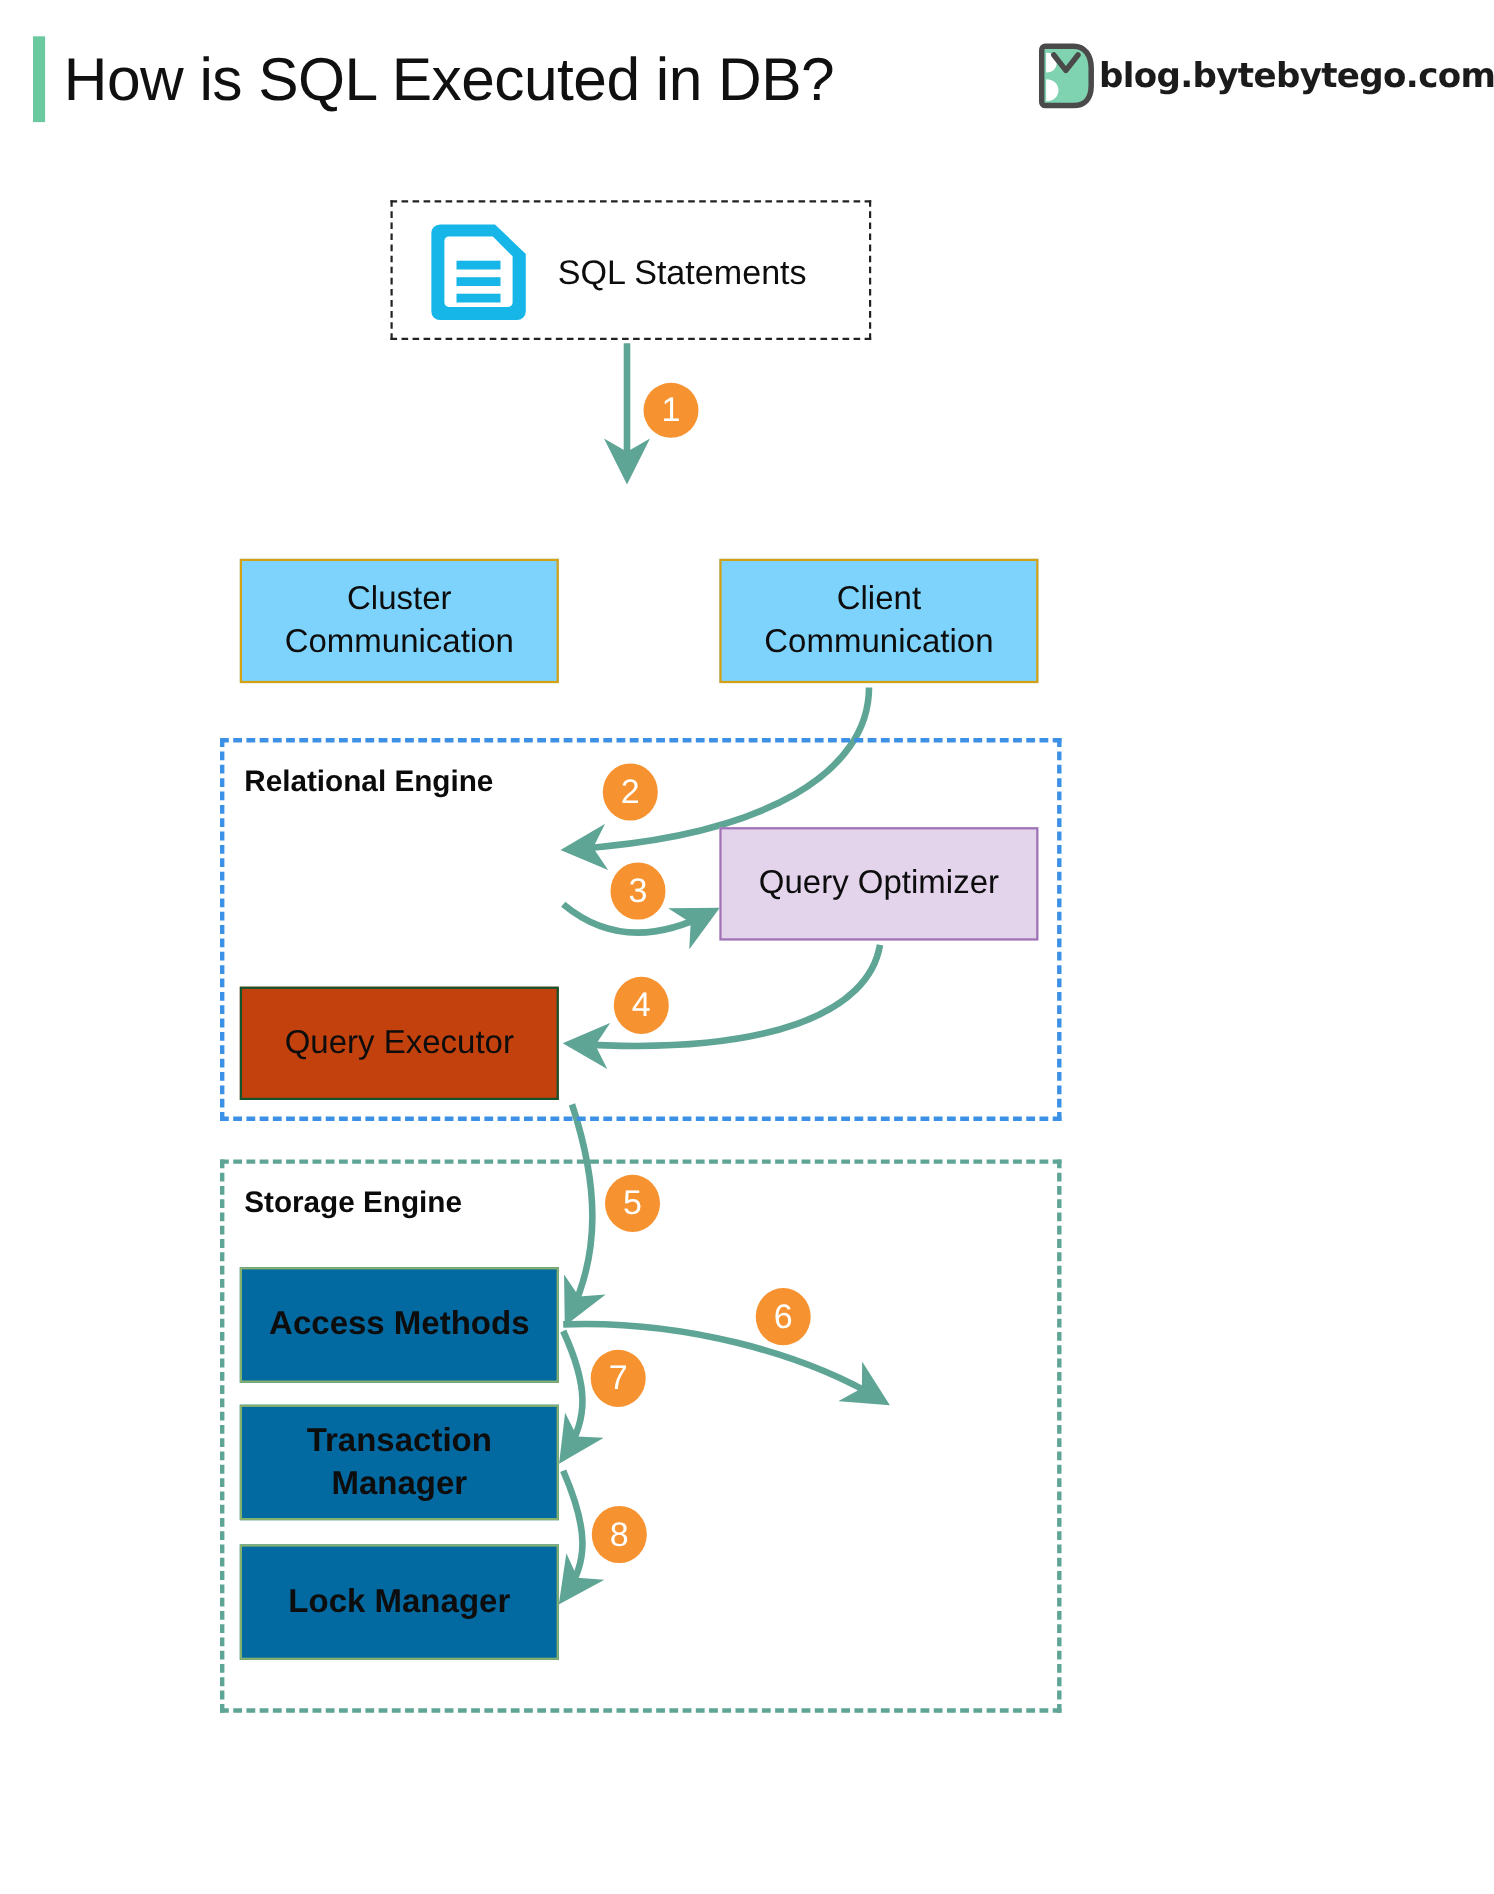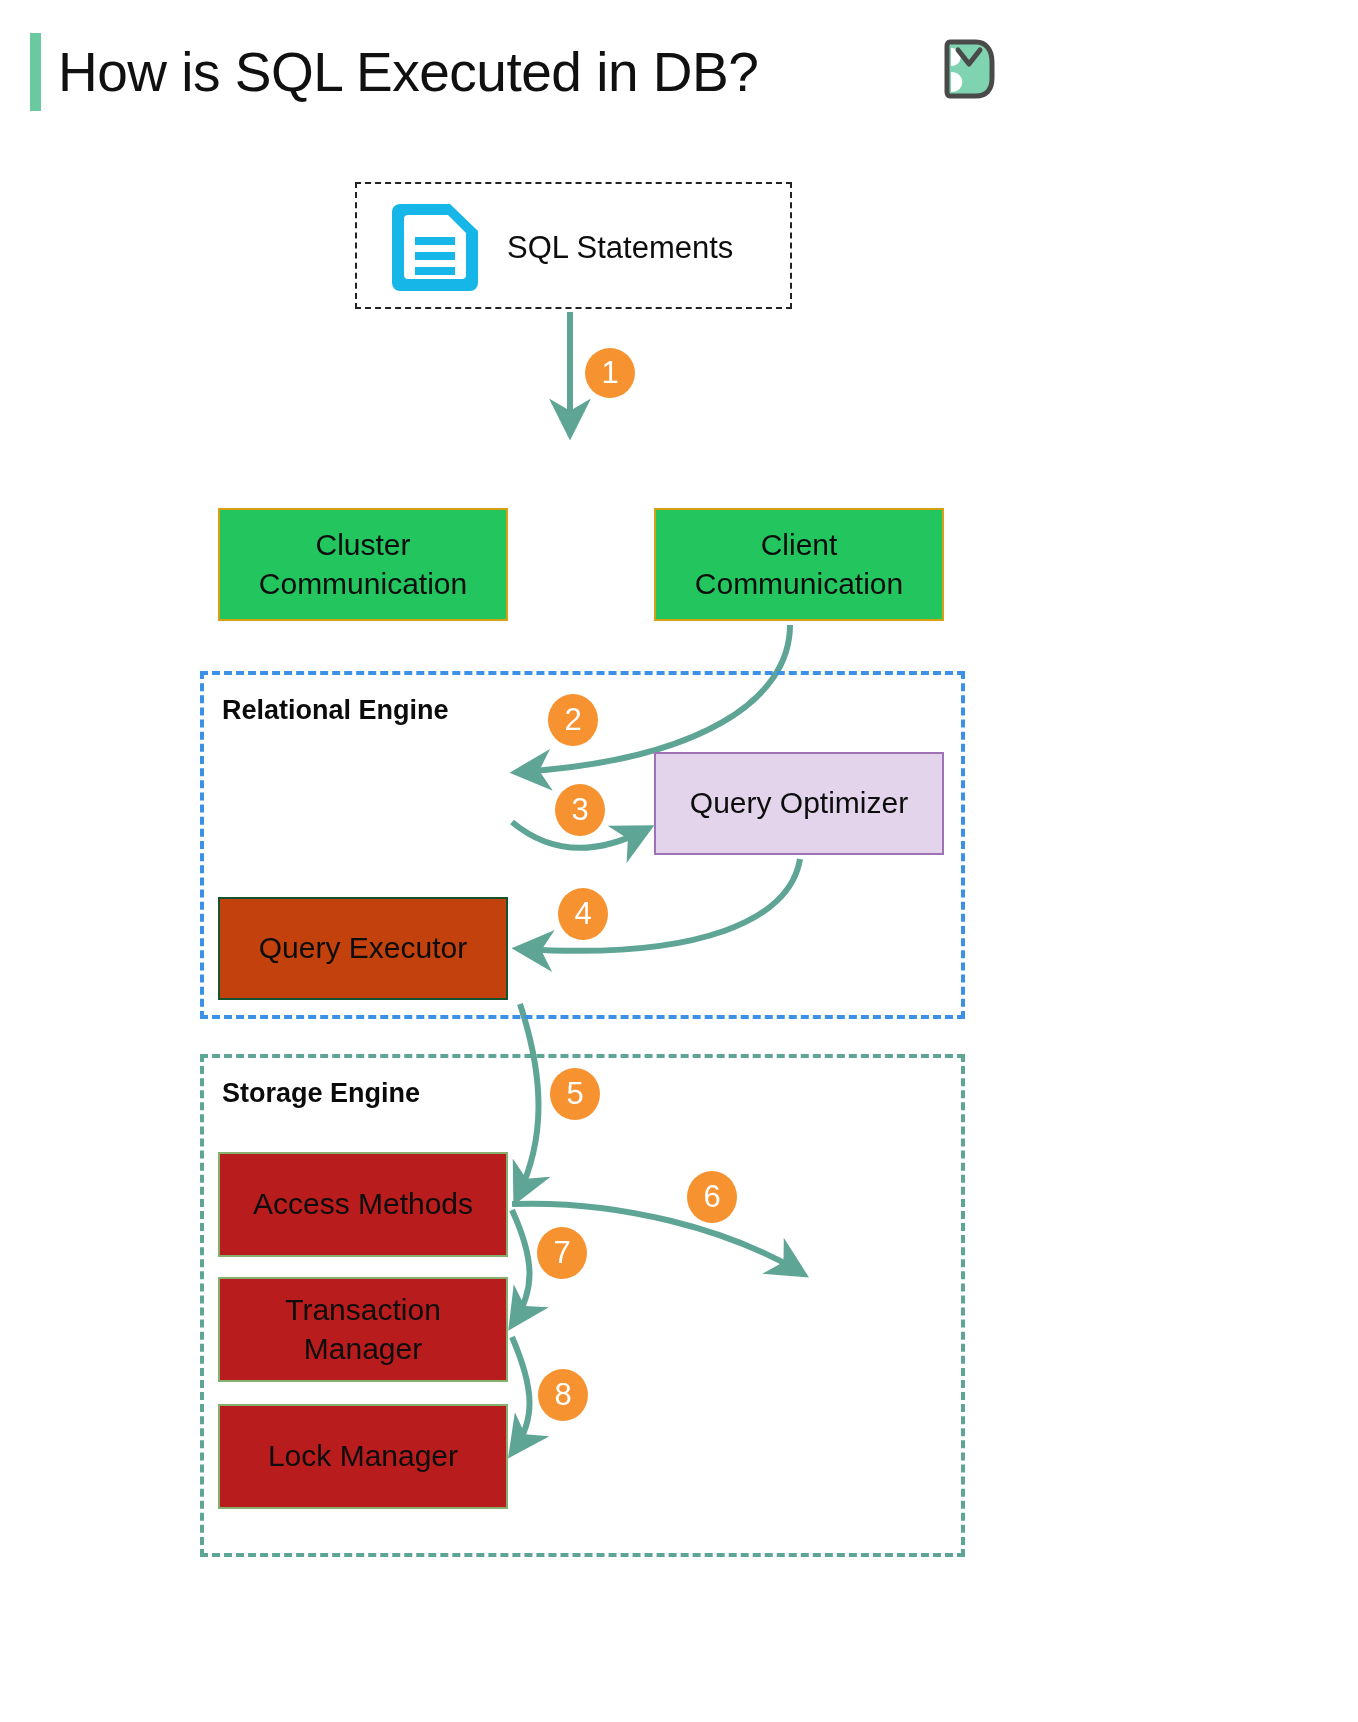--- a/index.html
+++ b/index.html
@@ -120,21 +120,21 @@
   }
 
   
   #grp-network {
     left: 200px; top: 434px;
     width: 765px; height: 205px;
     border: 4px dashed #E8A33D;
   }
   #grp-network-title { left: 18px; top: 20px; }
   .box-orange {
-    background: #22c55e;
+    background: #7dd3fc;
     border: 2px solid #D6A013;
   }
   #node-cluster-comm { left: 218px; top: 508px; width: 290px; height: 113px; }
   #node-client-comm  { left: 654px; top: 508px; width: 290px; height: 113px; }
 
   
   #grp-relational {
     left: 200px; top: 671px;
     width: 765px; height: 348px;
     border: 4px dashed #3C91E6;
@@ -153,22 +153,23 @@
   #node-query-executor { left: 218px; top: 897px; width: 290px; height: 103px; }
 
   
   #grp-storage {
     left: 200px; top: 1054px;
     width: 765px; height: 503px;
     border: 4px dashed #5FA596;
   }
   #grp-storage-title { left: 18px; top: 20px; }
   .box-green {
-    background: #b91c1c;
+    background: #0369a1;
     border: 2px solid #86B06E;
+    font-weight: bold;
   }
   #node-access-methods    { left: 218px; top: 1152px; width: 290px; height: 105px; }
   #node-transaction-mgr   { left: 218px; top: 1277px; width: 290px; height: 105px; }
   #node-lock-manager      { left: 218px; top: 1404px; width: 290px; height: 105px; }
   #node-buffer-manager    { left: 654px; top: 1278px; width: 290px; height: 105px; }
 
   
   .step-badge {
     position: absolute;
     background: #F79230;
@@ -196,20 +197,21 @@
   <div id="title-accent-bar"></div>
   <div id="page-title">How is SQL Executed in DB?</div>
 
   <div id="brand">
     <svg id="brand-logo" viewBox="0 0 52 62">
       <path d="M6 4 H32 C42 4 48 12 48 24 V40 C48 52 42 58 32 58 H6 C4 58 3 56 3 54 V8 C3 6 4 4 6 4 Z" fill="#7FD3B0" stroke="#4A4A4A" stroke-width="5" stroke-linejoin="round"></path>
       <path d="M7 10 C20 10 20 28 7 28 L7 10 Z" fill="#ffffff"></path>
       <path d="M7 34 C22 34 22 54 7 54 L7 34 Z" fill="#ffffff"></path>
       <path d="M14 12 L25 26 L36 12" fill="none" stroke="#4A4A4A" stroke-width="5" stroke-linecap="round" stroke-linejoin="round"></path>
     </svg>
+    <div id="brand-text">blog.bytebytego.com</div>
   </div>
 </div>
 
 <div id="diagram">
 
   <svg id="arrow-layer" viewBox="0 0 1358 1722">
     <defs>
       <marker id="ah" viewBox="0 0 12 12" refX="9" refY="6" markerWidth="7" markerHeight="7" orient="auto-start-reverse">
         <path d="M0 0 L12 6 L0 12 L3.5 6 Z" fill="#5FA596"></path>
       </marker>

